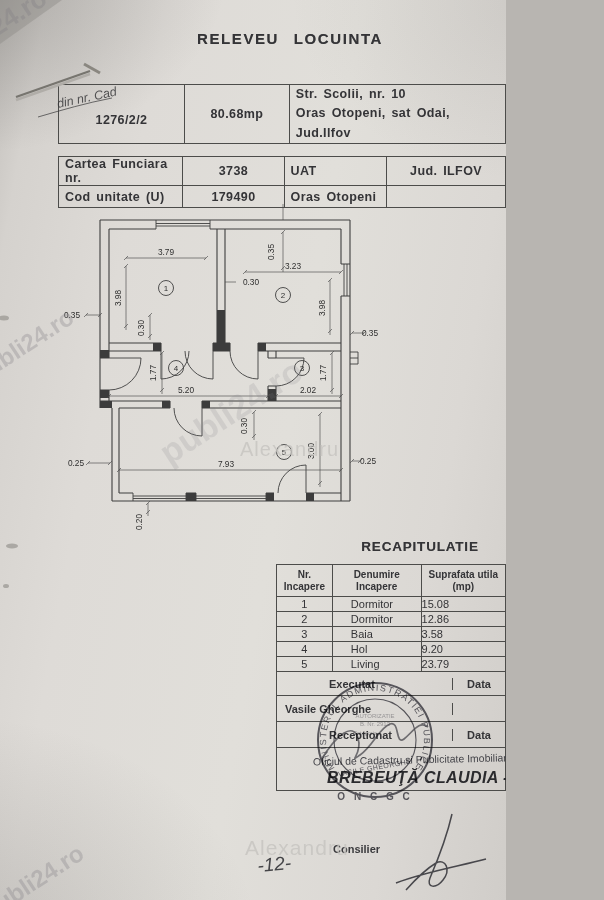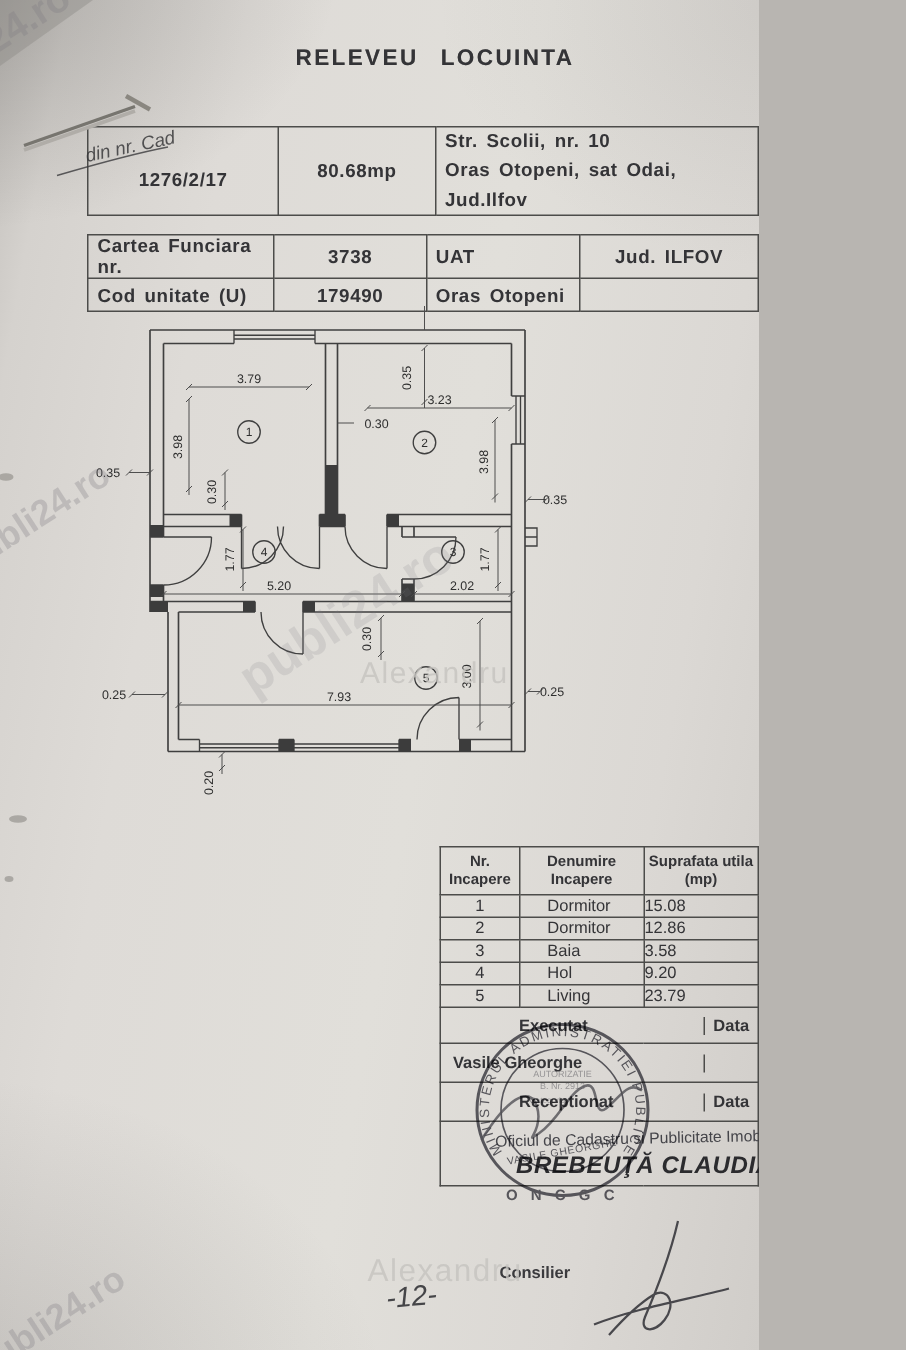--- a/index.html
+++ b/index.html
@@ -59,21 +59,21 @@
   <div class="abs title doc-text" style="left:150px;top:30px;width:280px;z-index:10">RELEVEU LOCUINTA</div>
 
   <table class="itb abs" style="left:58px;top:84px;z-index:10">
     <colgroup>
         <col style="width:142px">
         <col style="width:115px">
         <col style="width:255px">
       </colgroup>
     <tbody>
     <tr style="height:42px">
-      <td class="c val-big" style="padding-top:12px">1276/2/17</td>
+      <td class="c val-big" style="padding-top:12px">1276/2/2</td>
       <td class="c">80.68mp</td>
       <td class="addr">
         <div>Str. Scolii, nr. 10</div>
         <div>Oras Otopeni, sat Odai,&nbsp;&nbsp; Jud.Ilfov</div>
       </td>
     </tr>
   </tbody>
     </table>
 
   <table class="itb abs" style="left:58px;top:156px;z-index:10">
@@ -182,22 +182,23 @@
       <text class="roomnum" x="225" y="97.8" text-anchor="middle">2</text>
       <circle cx="244" cy="168" r="7.5" fill="none" stroke="#3f3f3f" stroke-width=".9"></circle>
       <text class="roomnum" x="244" y="170.8" text-anchor="middle">3</text>
       <circle cx="118" cy="168" r="7.5" fill="none" stroke="#3f3f3f" stroke-width=".9"></circle>
       <text class="roomnum" x="118" y="170.8" text-anchor="middle">4</text>
       <circle cx="226" cy="252" r="7.5" fill="none" stroke="#3f3f3f" stroke-width=".9"></circle>
       <text class="roomnum" x="226" y="254.8" text-anchor="middle">5</text>
     </g>
   </svg>
 
-
-  <table class="rtb abs" style="left:293px;top:564px;z-index:10">
+  <div class="abs doc-text" style="left:310px;top:539px;width:220px;text-align:center;font-size:13.5px;font-weight:700;letter-spacing:.8px;z-index:10">RECAPITULATIE</div>
+
+  <table class="rtb abs" style="left:276px;top:564px;z-index:10">
     <colgroup>
         <col style="width:59px">
         <col style="width:95px">
         <col style="width:93px">
       </colgroup>
     <tbody>
         <tr style="height:32px">
       <td class="hc">
         <div>Nr.</div>
         <div>Incapere</div>

